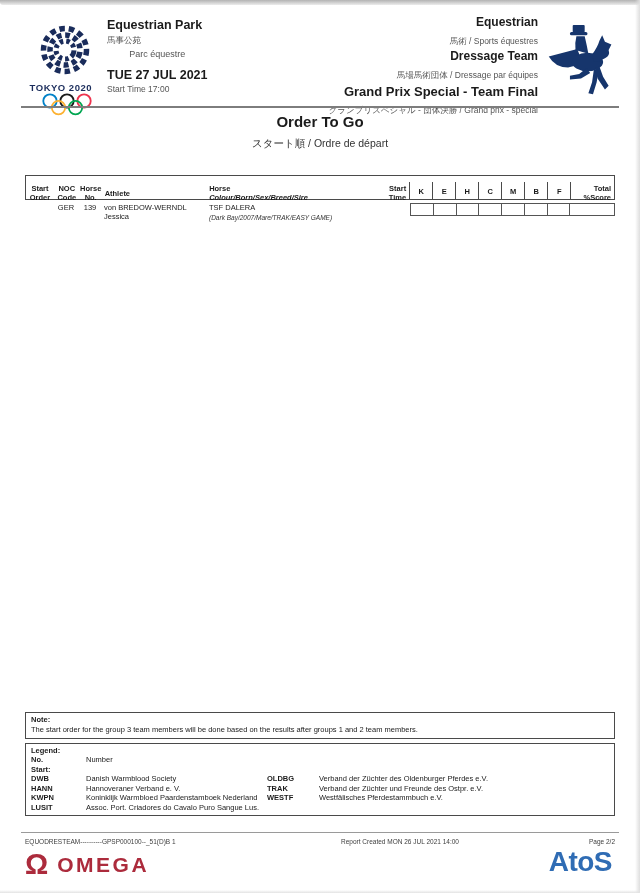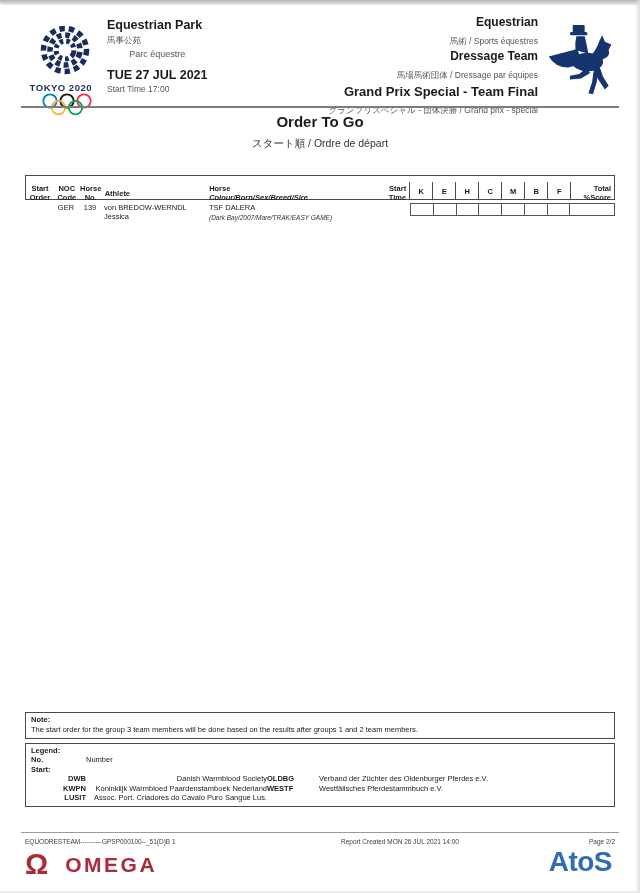--- a/index.html
+++ b/index.html
@@ -64,37 +64,37 @@
   .score-grid .scell-total { width:44px; }
 
   
   .note-box { position:absolute; left:25px; top:712px; width:590px;
               border:1px solid #4a4a4a; font-size:7.5px; line-height:1.3; padding:2px 5px 3px; }
   .note-label { font-weight:bold; }
 
   .legend-box { position:absolute; left:25px; top:743px; width:590px;
               border:1px solid #4a4a4a; font-size:7.5px; line-height:1.26; padding:2px 5px 3px; }
   .lg-row { display:flex; }
-  .lg-half-l { display:flex; width:236px;text-align:right; }
+  .lg-half-l { display:flex; width:236px; }
   .lg-half-r { display:flex; flex:1; }
   .lg-code { width:55px; font-weight:bold; }
   .lg-code-r { width:52px; font-weight:bold; }
   .lg-desc { flex:1; }
 
   
   .rule-bottom { position:absolute; left:21px; top:832px; width:598px; height:1px; background:#9a9a9a; }
   .foot-line { position:absolute; left:25px; top:838px; width:590px; display:flex;
                font-size:6.5px; color:#3d3d3d; }
   .foot-code { width:220px; }
   .foot-report { flex:1; text-align:center; }
   .foot-page { width:60px; text-align:right; }
 
   .omega { position:absolute; left:25px; top:850px; color:#ac2b3c; display:flex; align-items:center; }
   .omega-sym { font-size:29px; line-height:1; font-weight:bold; }
-  .omega-word { font-size:21px; font-weight:bold; letter-spacing:2.5px; margin-left:17px; }
+  .omega-word { font-size:21px; font-weight:bold; letter-spacing:2.5px; margin-left:9px; }
   .atos { position:absolute; right:28px; top:846px; color:#2f6cb4;
           font-size:28px; font-weight:bold; letter-spacing:-0.5px; }
 </style>
 </head>
 <body>
 
 <div class="page">
 
   <div class="edge-top"></div>
   <div class="edge-right"></div>
@@ -240,20 +240,30 @@
         <div class="lg-code">DWB</div>
         <div class="lg-desc">Danish Warmblood Society</div>
       </div>
       <div class="lg-half-r">
         <div class="lg-code-r">OLDBG</div>
         <div class="lg-desc">Verband der Züchter des Oldenburger Pferdes e.V.</div>
       </div>
     </div>
     <div class="lg-row">
       <div class="lg-half-l">
+        <div class="lg-code">HANN</div>
+        <div class="lg-desc">Hannoveraner Verband e. V.</div>
+      </div>
+      <div class="lg-half-r">
+        <div class="lg-code-r">TRAK</div>
+        <div class="lg-desc">Verband der Züchter und Freunde des Ostpr.  e.V.</div>
+      </div>
+    </div>
+    <div class="lg-row">
+      <div class="lg-half-l">
         <div class="lg-code">KWPN</div>
         <div class="lg-desc">Koninklijk Warmbloed Paardenstamboek Nederland</div>
       </div>
       <div class="lg-half-r">
         <div class="lg-code-r">WESTF</div>
         <div class="lg-desc">Westfälisches Pferdestammbuch e.V.</div>
       </div>
     </div>
     <div class="lg-row">
       <div class="lg-half-l">

